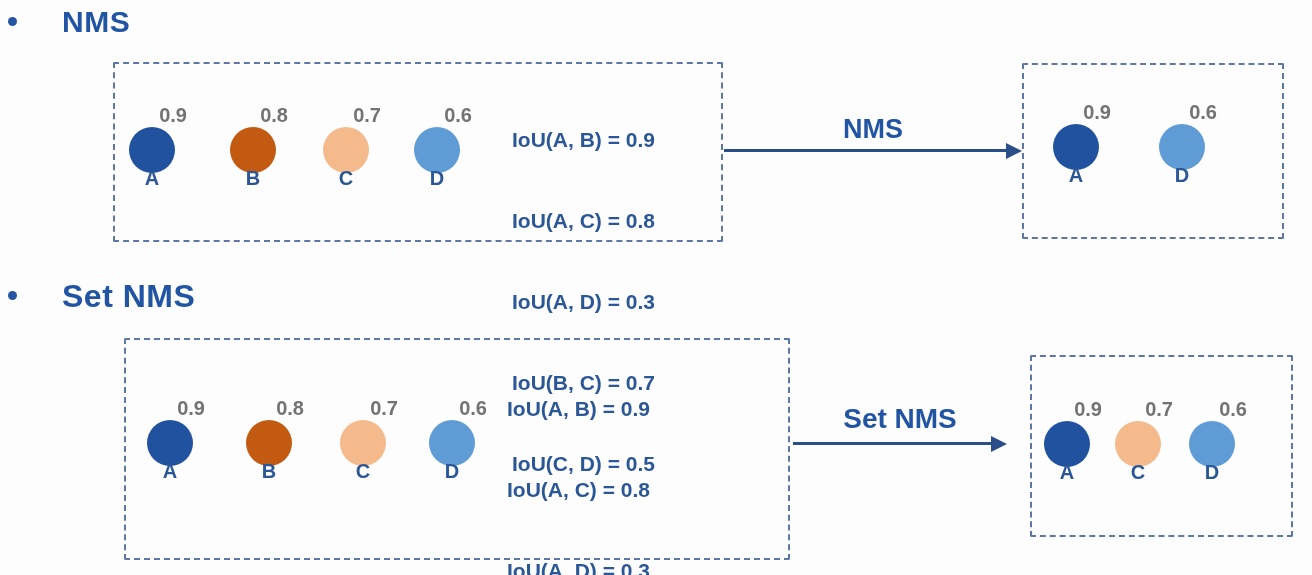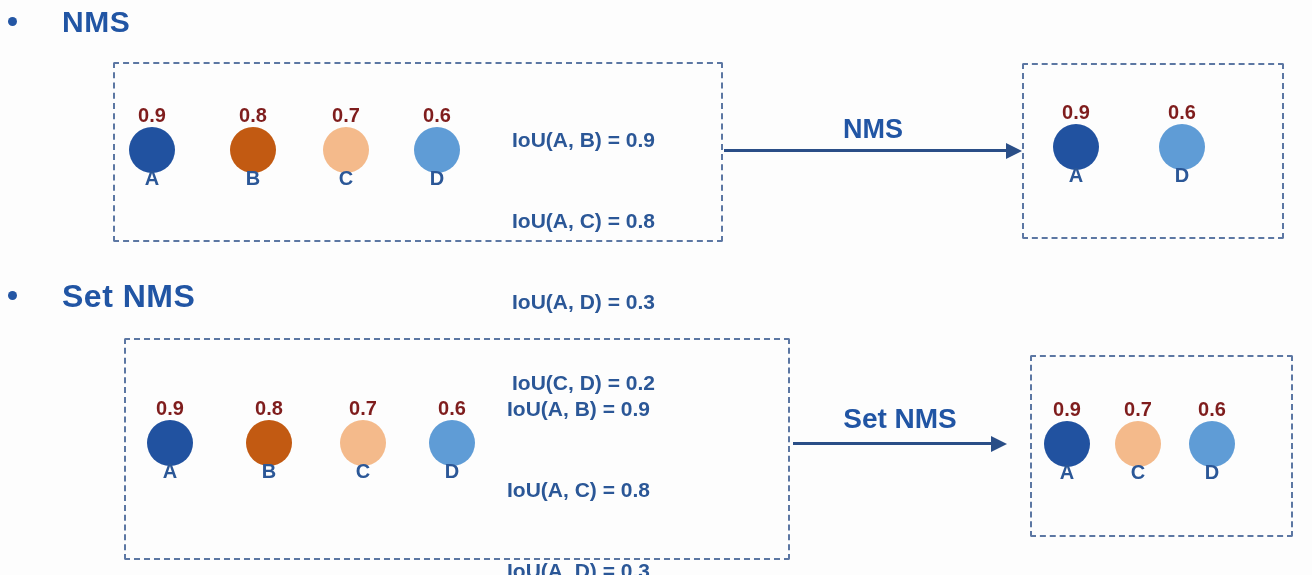--- a/index.html
+++ b/index.html
@@ -16,21 +16,21 @@
     background:#2456A4;
   }
   .section-title{
     position:absolute;color:#2155A4;letter-spacing:0.5px;
   }
   .dash-box{
     position:absolute;border:2px dashed #5C77A3;border-radius:2px;
     background:transparent;
   }
   .cgroup{position:absolute;width:70px;text-align:center;}
-  .score{font-size:20px;line-height:24px;color:#7f1d1d;}
+  .score{font-size:20px;line-height:24px;color:#737373;text-align:right;}
   .circle{width:46px;height:46px;border-radius:50%;margin:0 auto;}
   .letter{font-size:20px;line-height:22px;margin-top:-6px;color:#2B5797;}
   .iou-block{position:absolute;color:#2B5797;font-size:21px;line-height:27px;white-space:pre;}
   .arrow-line{position:absolute;height:3px;background:#2A4E87;}
   .arrow-head{
     position:absolute;width:0;height:0;
     border-top:8px solid transparent;border-bottom:8px solid transparent;
     border-left:16px solid #2A4E87;
   }
   .arrow-label{
@@ -65,21 +65,22 @@
   <div class="cgroup" style="left:402px;top:103px">
     <div class="score">0.6</div>
     <div class="circle" style="background: rgb(95, 156, 214);"></div>
     <div class="letter">D</div>
   </div>
 
   <div class="iou-block" style="left:512px;top:72px">
     <div>IoU(A, B) = 0.9</div>
     <div>IoU(A, C) = 0.8</div>
     <div>IoU(A, D) = 0.3</div>
-    <div>IoU(C, D) = 0.2</div>
+    <div>IoU(B, C) = 0.7</div>
+    <div>IoU(C, D) = 0.5</div>
   </div>
 
   <div class="arrow-label" style="left:773px;top:114px;font-size:27px;line-height:30px">NMS</div>
   <div class="arrow-line" style="left:724px;top:149px;width:282px"></div>
   <div class="arrow-head" style="left:1006px;top:142.5px"></div>
 
   <div class="dash-box" style="left:1022px;top:63px;width:258px;height:172px"></div>
 
   <div class="cgroup" style="left:1041px;top:100px">
     <div class="score">0.9</div>

